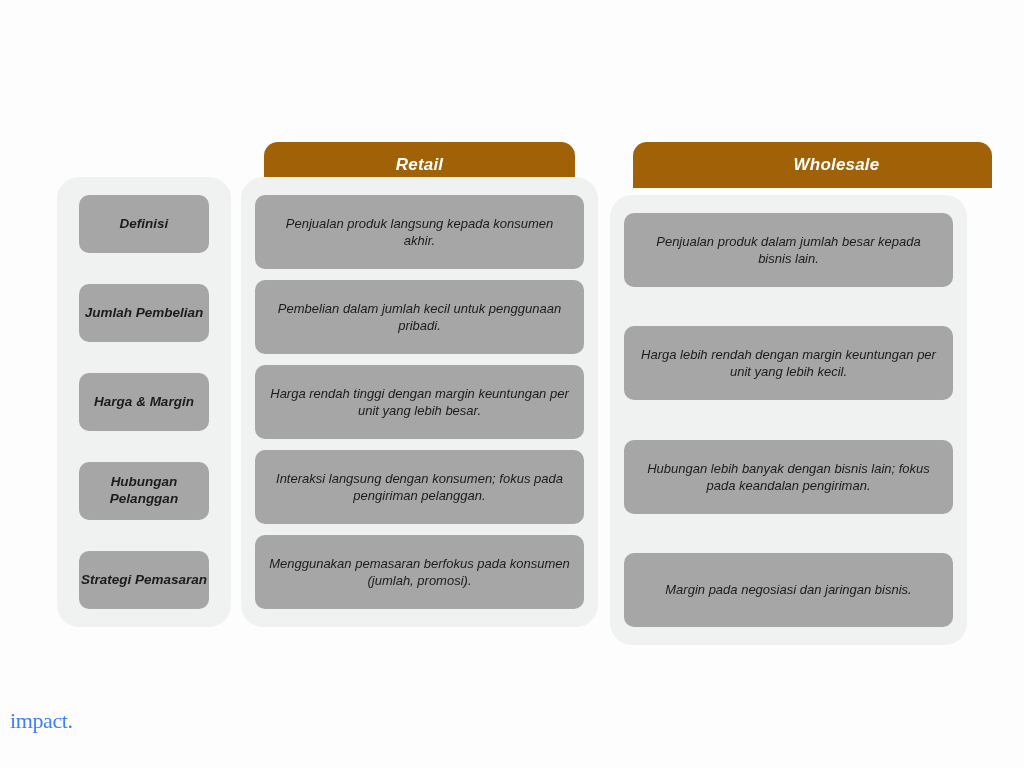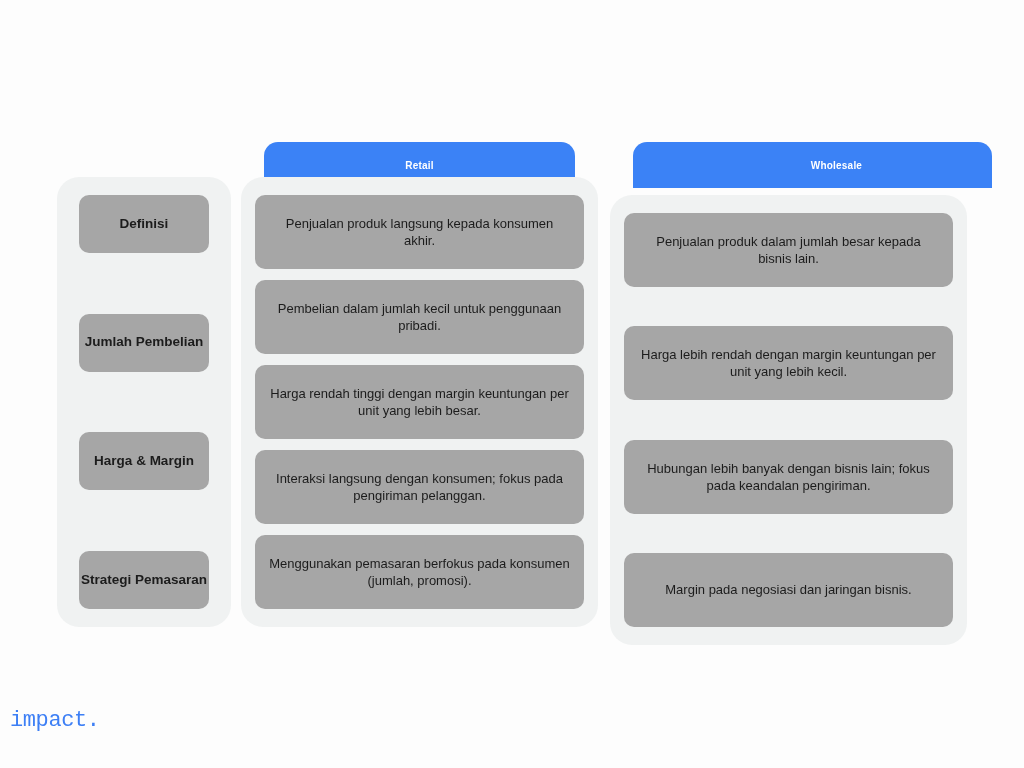--- a/index.html
+++ b/index.html
@@ -47,29 +47,30 @@
     top: 195px;
     width: 357px;
     height: 450px;
   }
 
   
   .col-header {
     position: absolute;
     top: 142px;
     height: 46px;
-    background: #3b82f6;
+    background: #a16207;
     border-radius: 14px 14px 0 0;
     color: #ffffff;
-    font-size: 10px;
+    font-size: 17px;
     font-weight: bold;
     letter-spacing: 0.2px;
     display: flex;
     align-items: center;
     justify-content: center;
+    font-style: italic;
   }
 
   #retail-header {
     left: 264px;
     width: 311px;
   }
 
   #wholesale-header {
     left: 633px;
     width: 311px;
@@ -81,20 +82,21 @@
     position: absolute;
     top: 18px;
     bottom: 18px;
     left: 0;
     right: 0;
     display: flex;
     flex-direction: column;
     justify-content: space-between;
     padding: 0 14px;
     box-sizing: border-box;
+    font-style: italic;
   }
 
   .cell {
     background: #a6a6a6;
     border-radius: 10px;
     color: #1c1c1c;
     display: flex;
     align-items: center;
     justify-content: center;
     text-align: center;
@@ -121,33 +123,34 @@
   }
 
   
   #brand {
     position: absolute;
     left: 10px;
     top: 708px;
     color: #3d7ff5;
     font-size: 22px;
     letter-spacing: -0.4px;
-    font-family: Liberation Mono, monospace;
+    font-family: Liberation Serif, serif;
   }
 </style>
 </head>
 <body>
 
 <div class="slide">
 
   <div class="panel" id="labels-panel">
     <div class="cells">
       <div class="cell label-cell">Definisi</div>
       <div class="cell label-cell">Jumlah Pembelian</div>
       <div class="cell label-cell">Harga &amp; Margin</div>
+      <div class="cell label-cell">Hubungan Pelanggan</div>
       <div class="cell label-cell">Strategi Pemasaran</div>
     </div>
   </div>
 
   <div class="col-header" id="retail-header">
     <span>Retail</span>
   </div>
   <div class="panel" id="retail-panel">
     <div class="cells">
       <div class="cell content-cell">Penjualan produk langsung kepada konsumen akhir.</div>

